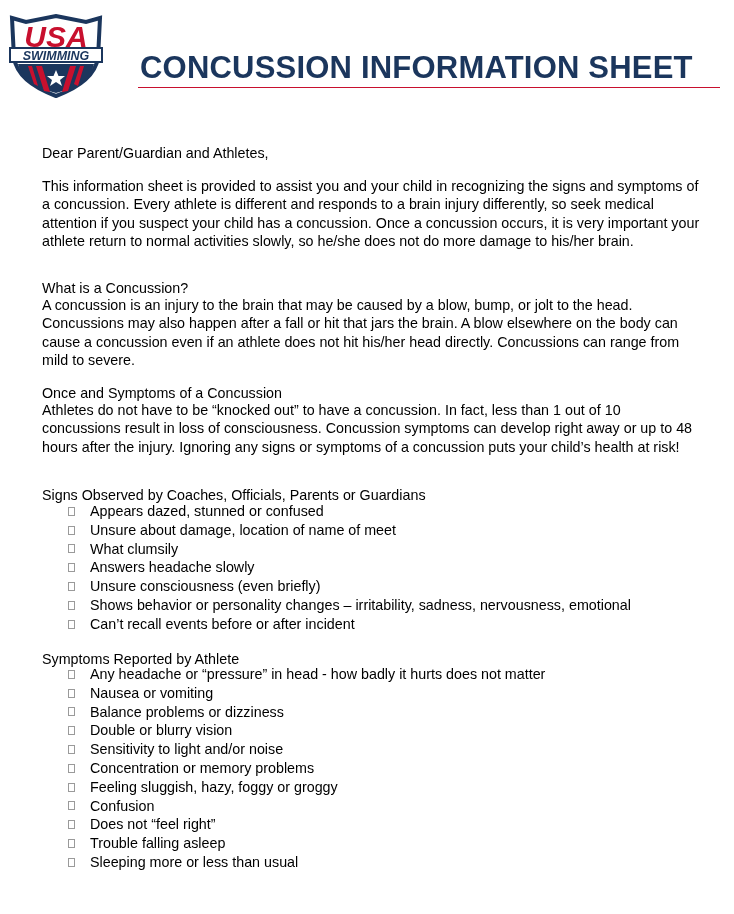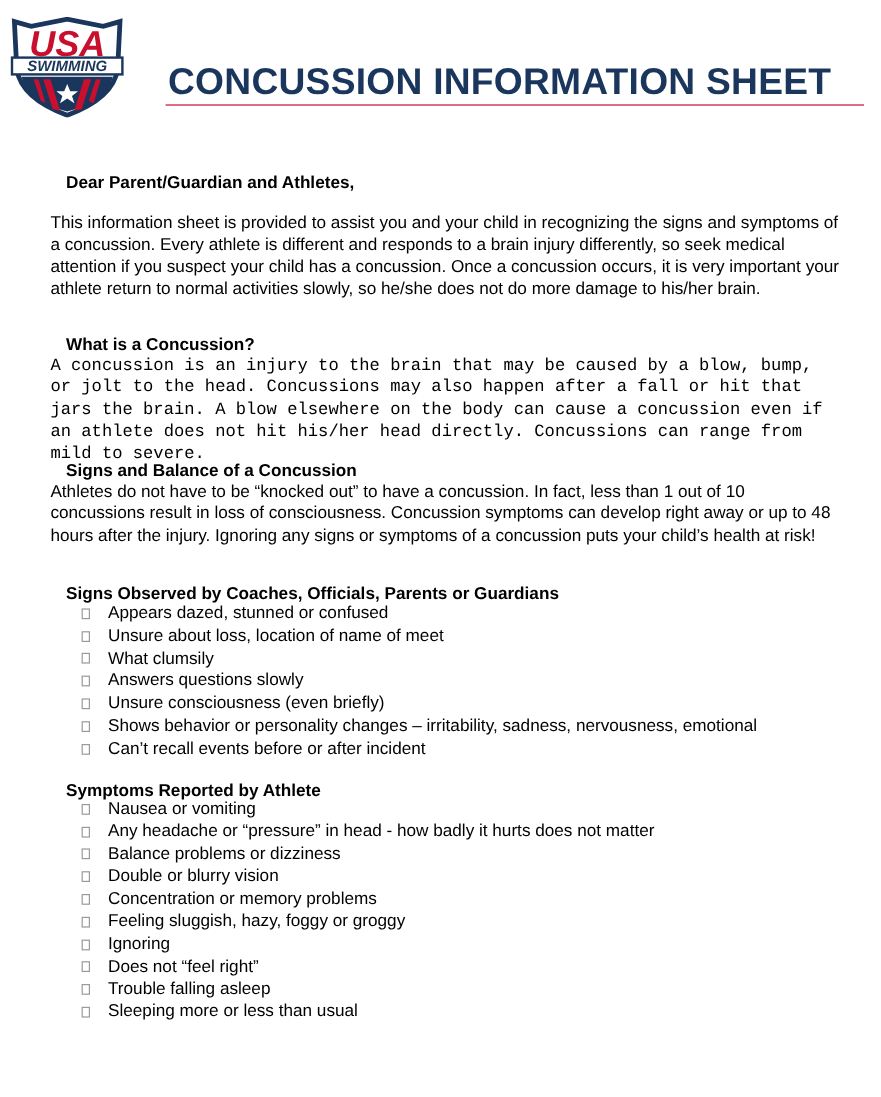--- a/index.html
+++ b/index.html
@@ -3,21 +3,21 @@
 <meta charset="utf-8">
 <style>
   html, body { margin:0; padding:0; background:#ffffff; }
   body { width:734px; height:914px; position:relative; overflow:hidden;
          font-family:"Liberation Sans", sans-serif; color:#000; }
   .logo { position:absolute; left:6px; top:14px; width:100px; height:84px; }
   .title { position:absolute; left:140px; top:50px; font-size:31px; font-weight:bold;
            color:#1b365d; letter-spacing:0.2px; white-space:nowrap; }
   .title-rule { position:absolute; left:138px; top:87px; width:582px; height:1px; background:#c8102e; }
   .body-text { position:absolute; left:42px; width:660px; font-size:14.3px; line-height:18.4px; }
-  .bold { font-weight:bold;margin-left:13px; }
+  .bold { font-weight:normal; }
   .list { position:absolute; left:68px; margin:0; padding:0; list-style:none; font-size:14.3px; }
   .list li { height:18.8px; line-height:18.8px; display:flex; align-items:center; }
   .box { display:inline-block; width:7px; height:9px; border:1px solid #9a9a9a; margin-right:15px; box-sizing:border-box; }
   p { margin:0; }
 </style>
 </head>
 <body>
 
 <svg class="logo" viewBox="0 0 100 84">
   <path d="M6 4 L20 8 L50 2 L80 8 L94 4 L92 44 Q88 68 50 82 Q12 68 8 44 Z" fill="#ffffff" stroke="#1b365d" stroke-width="4"></path>
@@ -29,86 +29,90 @@
   <text x="50" y="45.5" text-anchor="middle" font-family="Liberation Sans, sans-serif" font-weight="bold" font-style="italic" font-size="12.5" fill="#1b365d">SWIMMING</text>
 </svg>
 
 <div class="title">CONCUSSION INFORMATION SHEET</div>
 <div class="title-rule"></div>
 
 <p class="body-text bold" style="top:144px;">Dear Parent/Guardian and Athletes,</p>
 <p class="body-text" style="top:177px;">This information sheet is provided to assist you and your child in recognizing the signs and symptoms of a concussion. Every athlete is different and responds to a brain injury differently, so seek medical attention if you suspect your child has a concussion. Once a concussion occurs, it is very important your athlete return to normal activities slowly, so he/she does not do more damage to his/her brain.</p>
 
 <p class="body-text bold" style="top:279px;">What is a Concussion?</p>
-<p class="body-text" style="top:296px;font-family:Liberation Mono, monospace;">A concussion is an injury to the brain that may be caused by a blow, bump, or jolt to the head. Concussions may also happen after a fall or hit that jars the brain. A blow elsewhere on the body can cause a concussion even if an athlete does not hit his/her head directly. Concussions can range from mild to severe.</p>
+<p class="body-text" style="top:296px;">A concussion is an injury to the brain that may be caused by a blow, bump, or jolt to the head. Concussions may also happen after a fall or hit that jars the brain. A blow elsewhere on the body can cause a concussion even if an athlete does not hit his/her head directly. Concussions can range from mild to severe.</p>
 
-<p class="body-text bold" style="top:384px;">Signs and Balance of a Concussion</p>
+<p class="body-text bold" style="top:384px;">Once and Symptoms of a Concussion</p>
 <p class="body-text" style="top:401px;">Athletes do not have to be “knocked out” to have a concussion. In fact, less than 1 out of 10 concussions result in loss of consciousness. Concussion symptoms can develop right away or up to 48 hours after the injury. Ignoring any signs or symptoms of a concussion puts your child’s health at risk!</p>
 
 <p class="body-text bold" style="top:486px;">Signs Observed by Coaches, Officials, Parents or Guardians</p>
 <ul class="list" style="top:502px;">
   <li>
       <span class="box"></span>
       <span>Appears dazed, stunned or confused</span>
     </li>
   <li>
       <span class="box"></span>
-      <span>Unsure about loss, location of name of meet</span>
+      <span>Unsure about damage, location of name of meet</span>
     </li>
   <li>
       <span class="box"></span>
       <span>What clumsily</span>
     </li>
   <li>
       <span class="box"></span>
-      <span>Answers questions slowly</span>
+      <span>Answers headache slowly</span>
     </li>
   <li>
       <span class="box"></span>
       <span>Unsure consciousness (even briefly)</span>
     </li>
   <li>
       <span class="box"></span>
       <span>Shows behavior or personality changes – irritability, sadness, nervousness, emotional</span>
     </li>
   <li>
       <span class="box"></span>
       <span>Can’t recall events before or after incident</span>
     </li>
 </ul>
 
 <p class="body-text bold" style="top:650px;">Symptoms Reported by Athlete</p>
 <ul class="list" style="top:665px;">
   <li>
       <span class="box"></span>
-      <span>Nausea or vomiting</span>
+      <span>Any headache or “pressure” in head - how badly it hurts does not matter</span>
     </li>
   <li>
       <span class="box"></span>
-      <span>Any headache or “pressure” in head - how badly it hurts does not matter</span>
+      <span>Nausea or vomiting</span>
     </li>
   <li>
       <span class="box"></span>
       <span>Balance problems or dizziness</span>
     </li>
   <li>
       <span class="box"></span>
       <span>Double or blurry vision</span>
     </li>
   <li>
       <span class="box"></span>
+      <span>Sensitivity to light and/or noise</span>
+    </li>
+  <li>
+      <span class="box"></span>
       <span>Concentration or memory problems</span>
     </li>
   <li>
       <span class="box"></span>
       <span>Feeling sluggish, hazy, foggy or groggy</span>
     </li>
   <li>
       <span class="box"></span>
-      <span>Ignoring</span>
+      <span>Confusion</span>
     </li>
   <li>
       <span class="box"></span>
       <span>Does not “feel right”</span>
     </li>
   <li>
       <span class="box"></span>
       <span>Trouble falling asleep</span>
     </li>
   <li>

